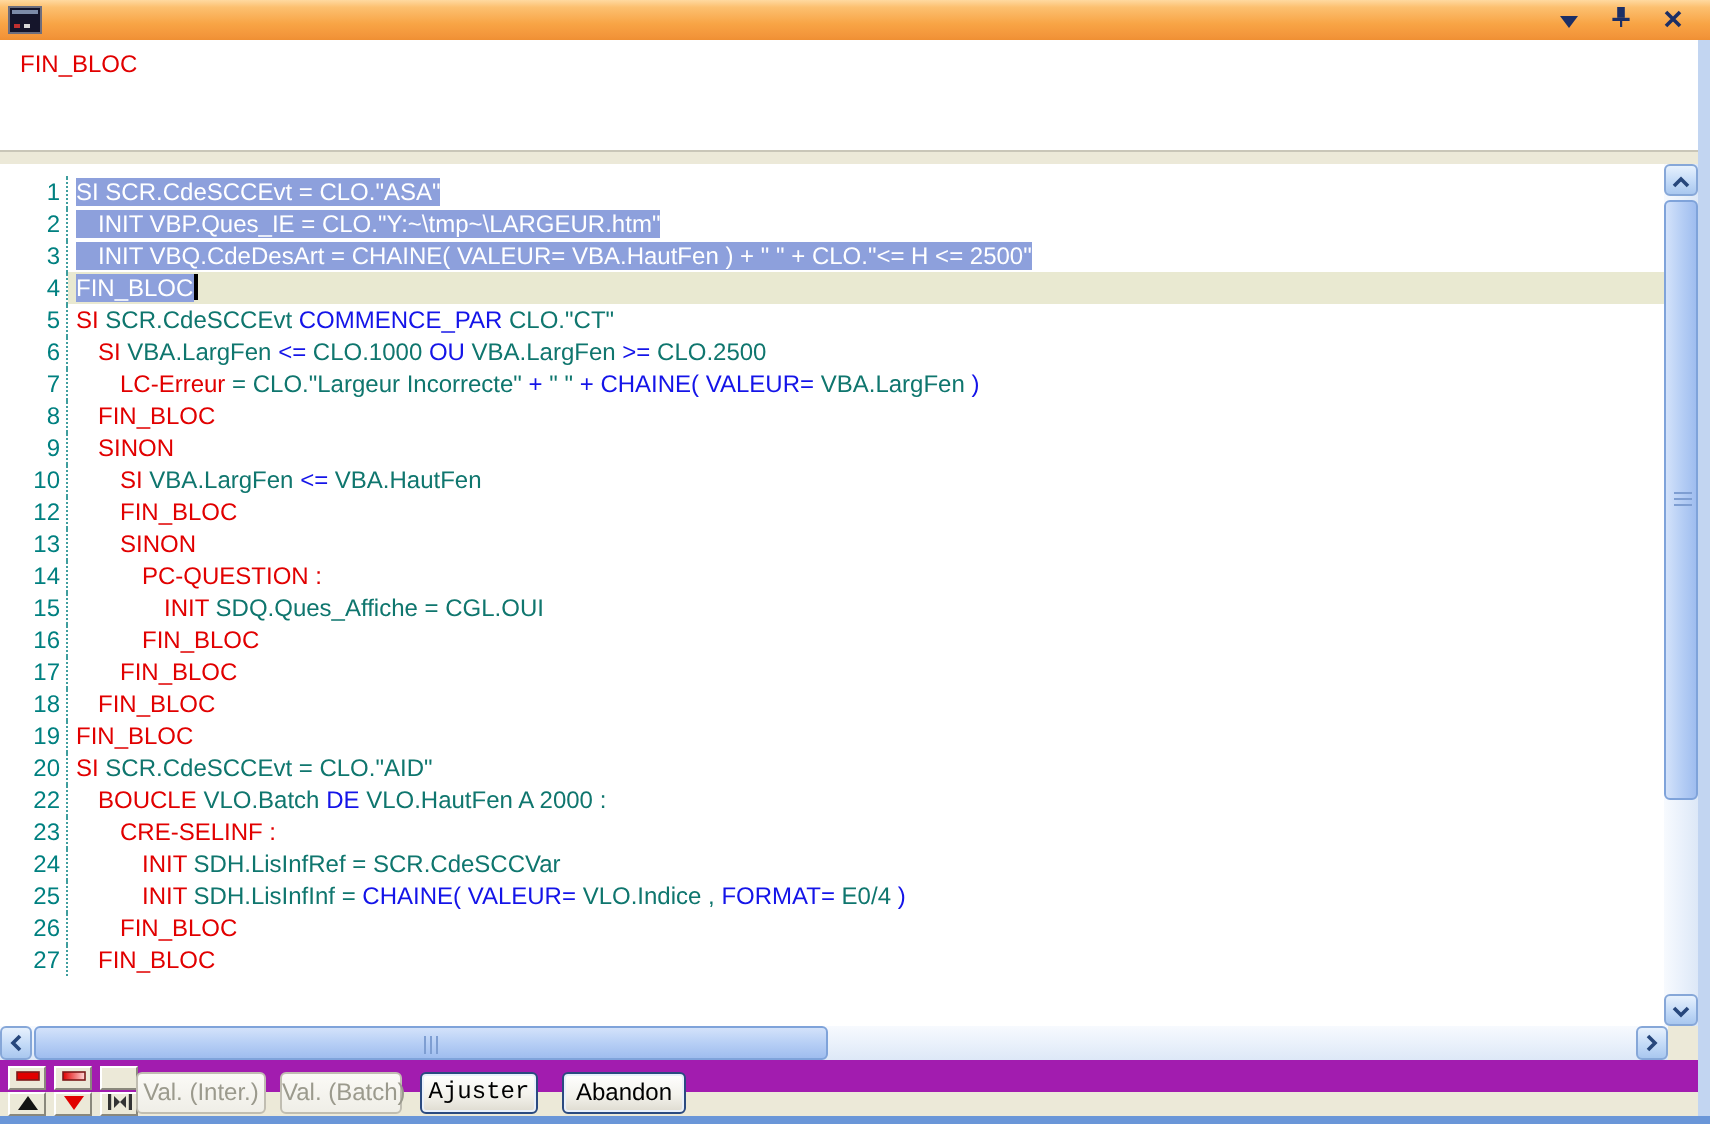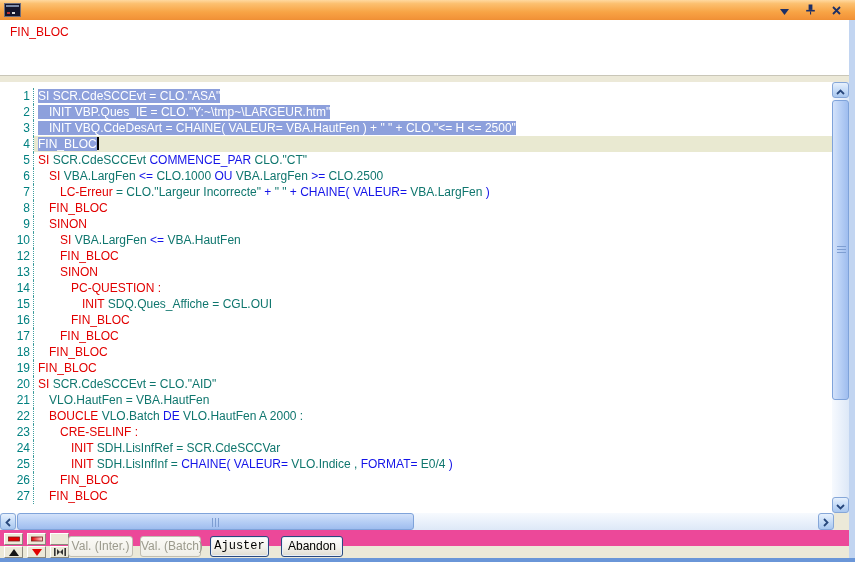--- a/index.html
+++ b/index.html
@@ -56,21 +56,21 @@
     background:linear-gradient(to right,#d3e2fa,#b7cff5 50%,#9fbdef);border:1px solid #7fa3da;border-radius:3px;}
   .vthumb .grip{position:absolute;left:4px;top:50%;margin-top:-4px;width:9px;height:9px;
     background:repeating-linear-gradient(to bottom,#7e9ed2 0 1px,rgba(0,0,0,0) 1px 3px);}
   .hthumb{position:absolute;left:17px;top:0;width:397px;height:17px;box-sizing:border-box;
     background:linear-gradient(#d3e2fa,#b7cff5 50%,#9fbdef);border:1px solid #7fa3da;border-radius:3px;}
   .hthumb .grip{position:absolute;top:4px;left:50%;margin-left:-4px;width:9px;height:9px;
     background:repeating-linear-gradient(to right,#7e9ed2 0 1px,rgba(0,0,0,0) 1px 3px);}
   .corner{position:absolute;left:834px;top:513px;width:15px;height:17px;background:#ece9d8;}
 
   
-  .bottombar{position:absolute;left:0;top:530px;width:849px;height:16px;background:#ec4899;}
+  .bottombar{position:absolute;left:0;top:530px;width:849px;height:16px;background:#a21caf;}
   .mini{position:absolute;width:19px;height:12px;background:#ece9d8;border:1px solid;
     border-color:#ffffff #8a887c #8a887c #ffffff;box-sizing:border-box;
     display:flex;align-items:center;justify-content:center;}
   .btn{position:absolute;top:6px;height:21px;font-size:12px;border-radius:3px;box-sizing:border-box;
     text-align:center;line-height:19px;white-space:nowrap;}
   .btn-on{border:1px solid #2a4a80;background:linear-gradient(#ffffff,#f3f2ec 55%,#dedbd0);
     color:#000;box-shadow:inset 0 0 0 1px #e9f0fb;}
   .btn-off{border:1px solid #c0bdb1;background:linear-gradient(#fbfaf6,#efeee7);color:#9b9a8d;}
   .b1{left:68px;width:65px;}
   .b2{left:140px;width:61px;}
@@ -193,24 +193,20 @@
         </div>
         <div class="line">
           <span class="gutter">19</span>
           <span class="content"><span class="tok-kw">FIN_BLOC</span></span>
         </div>
         <div class="line">
           <span class="gutter">20</span>
           <span class="content"><span class="tok-kw">SI</span><span class="tok-tx"> SCR.CdeSCCEvt = CLO."AID"</span></span>
         </div>
         <div class="line">
-          <span class="gutter">21</span>
-          <span class="content"><span class="ind" style="width: 11px;"></span><span class="tok-tx">VLO.HautFen = VBA.HautFen</span></span>
-        </div>
-        <div class="line">
           <span class="gutter">22</span>
           <span class="content"><span class="ind" style="width: 11px;"></span><span class="tok-kw">BOUCLE</span><span class="tok-tx"> VLO.Batch </span><span class="tok-op">DE</span><span class="tok-tx"> VLO.HautFen A 2000 :</span></span>
         </div>
         <div class="line">
           <span class="gutter">23</span>
           <span class="content"><span class="ind" style="width: 22px;"></span><span class="tok-kw">CRE-SELINF :</span></span>
         </div>
         <div class="line">
           <span class="gutter">24</span>
           <span class="content"><span class="ind" style="width: 33px;"></span><span class="tok-kw">INIT</span><span class="tok-tx"> SDH.LisInfRef = SCR.CdeSCCVar</span></span>

